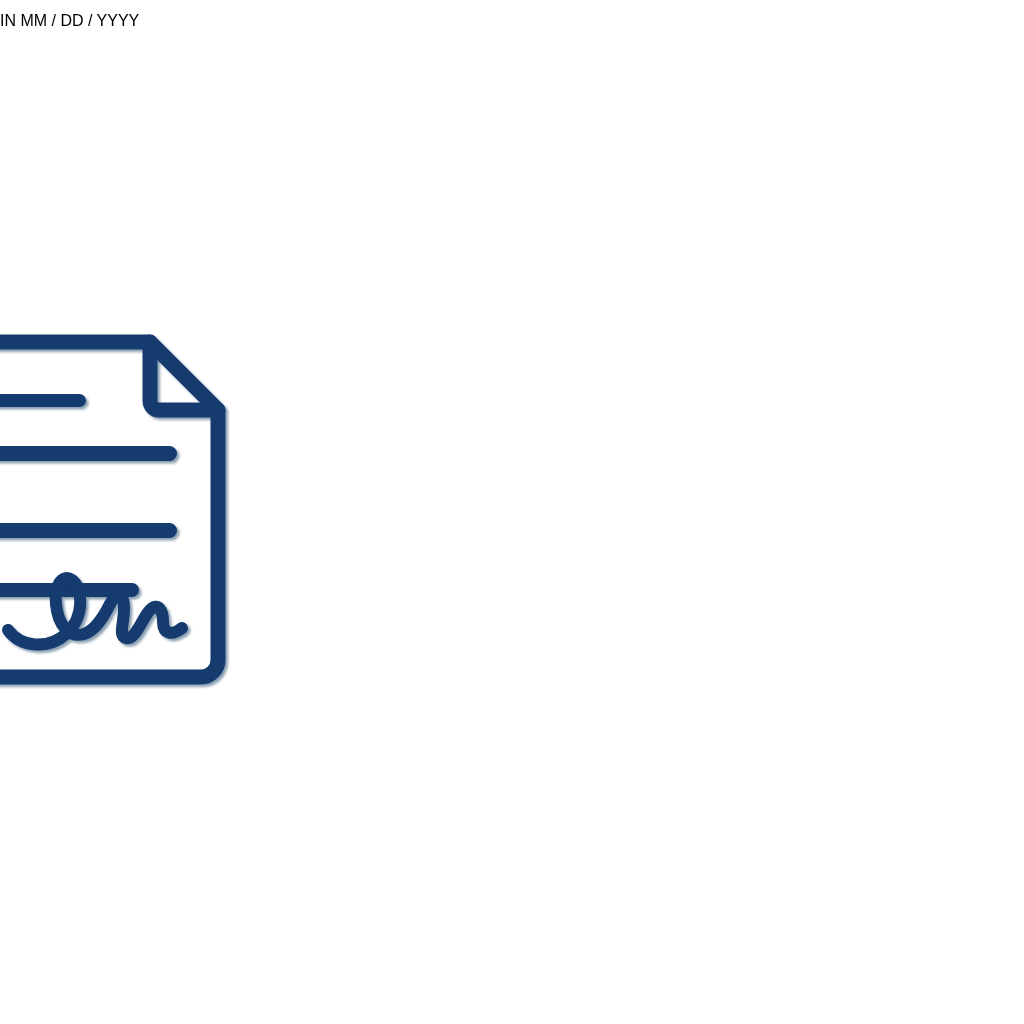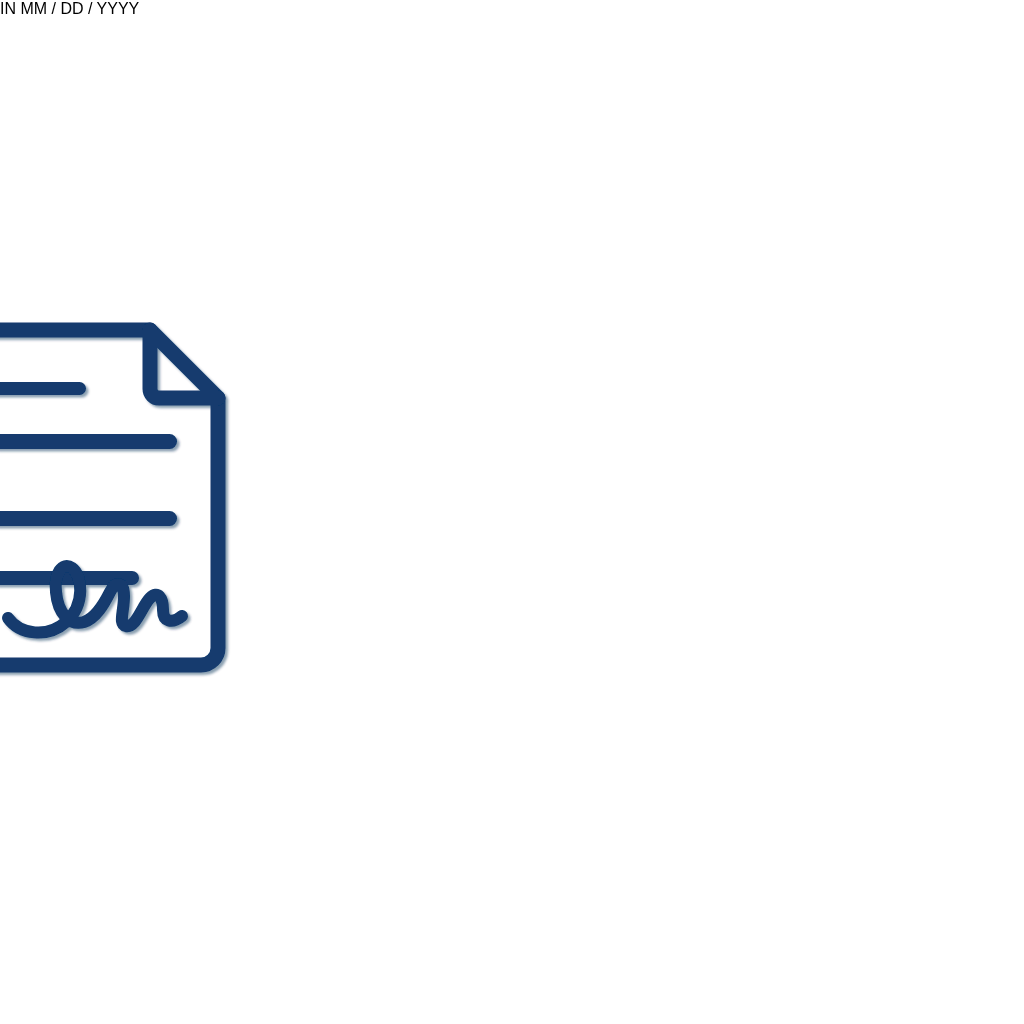--- a/index.html
+++ b/index.html
@@ -11,20 +11,21 @@
     width: 1024px;
     height: 1024px;
     font-family: "Liberation Sans", sans-serif;
     overflow: hidden;
   }
   #canvas {
     position: relative;
     width: 1024px;
     height: 836px;
     background: #ffffff;
+    margin-top: 12px;
   }
   #scene {
     position: absolute;
     inset: 0;
     width: 1024px;
     height: 1024px;
   }
   .hidden-label {
     position: absolute;
     width: 1px;

